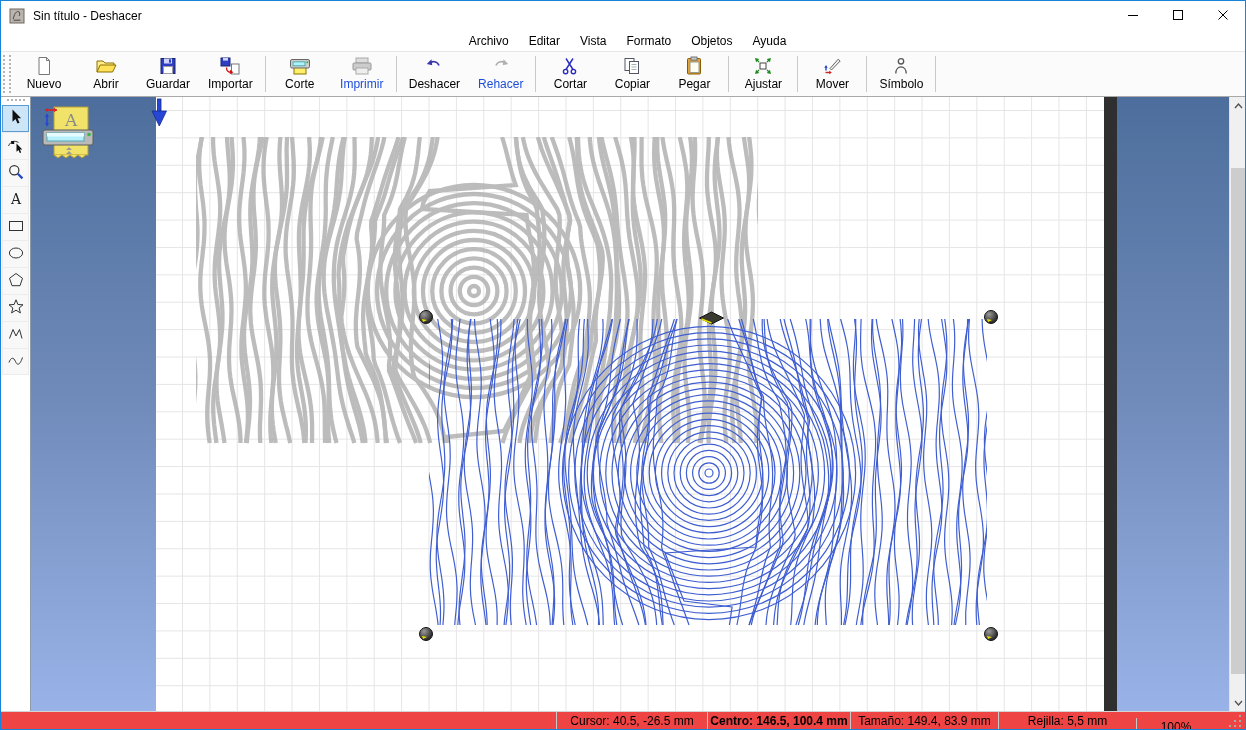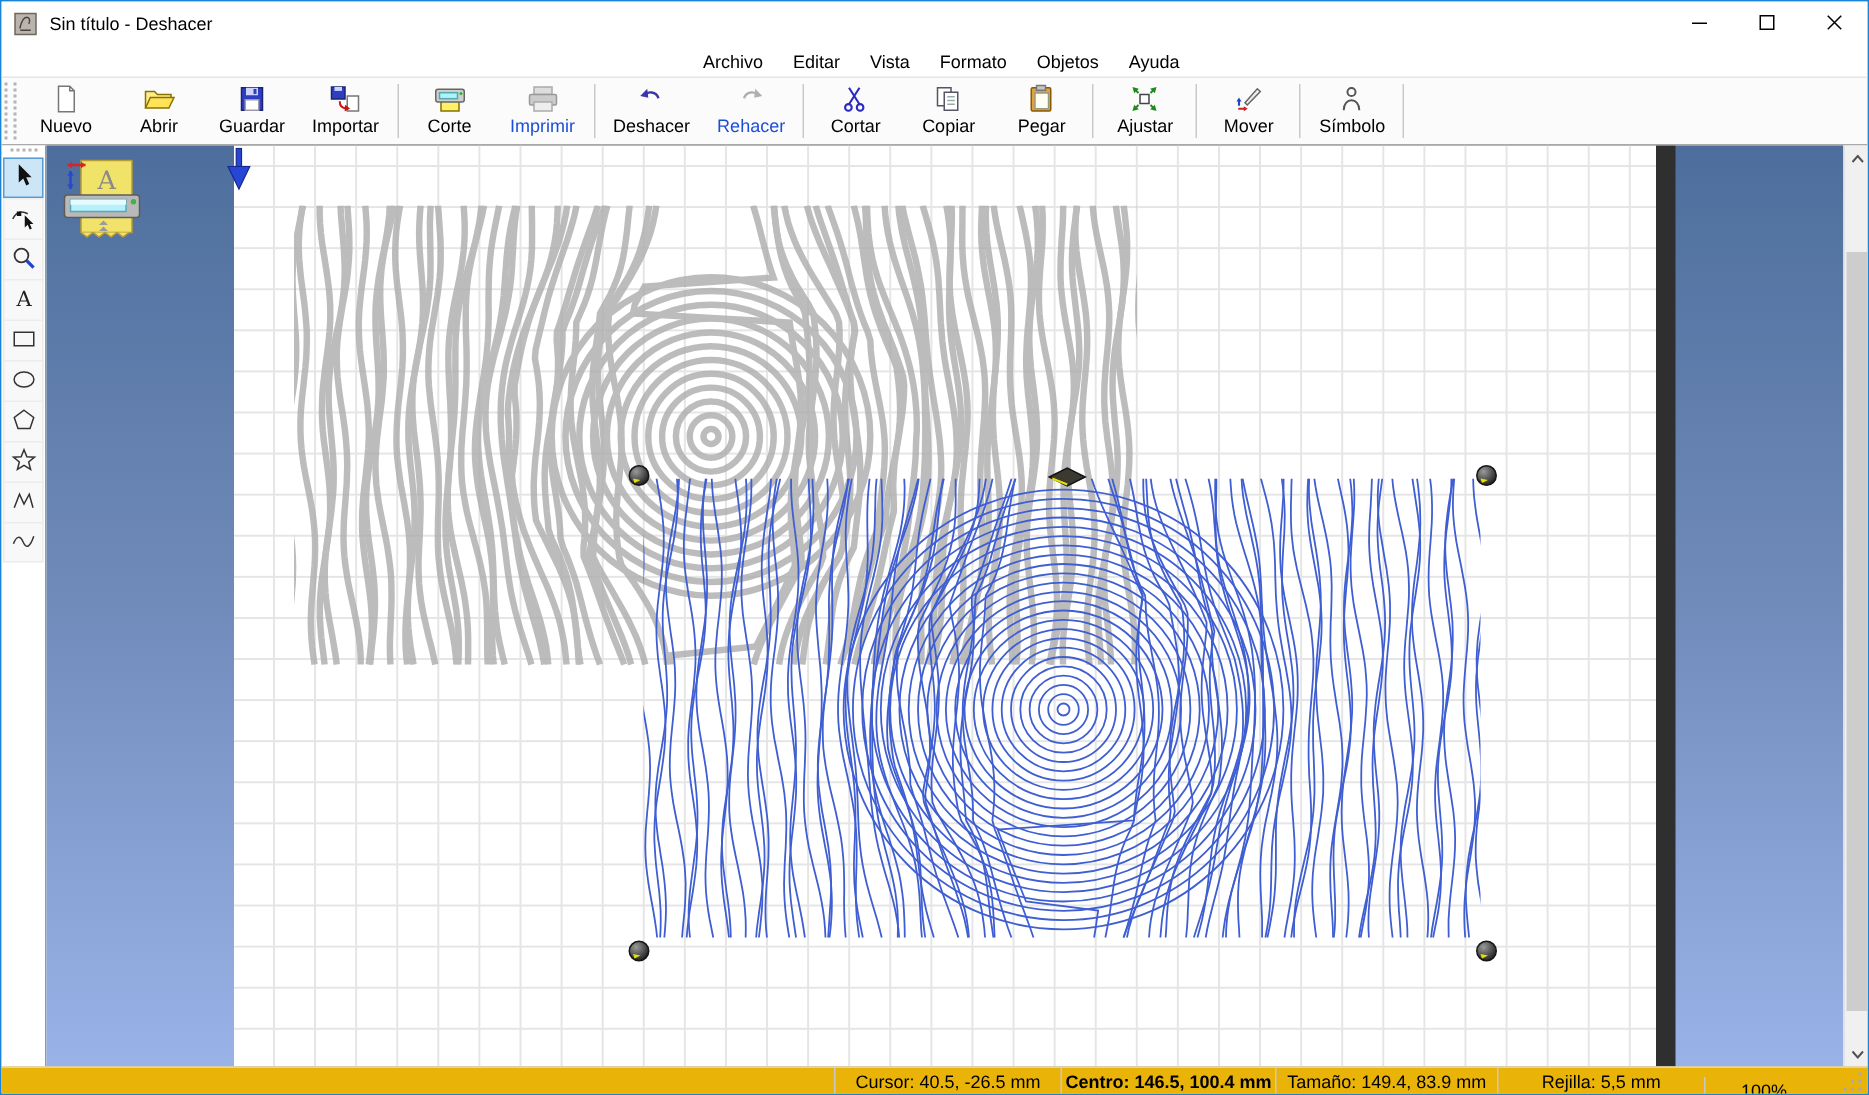--- a/index.html
+++ b/index.html
@@ -42,21 +42,21 @@
   .page{position:absolute;background:#fff;
     background-image:linear-gradient(#e5e5e5 1px,transparent 1px),linear-gradient(90deg,#e5e5e5 1px,transparent 1px);}
   .page-edge{position:absolute;top:0;}
   .machine{position:absolute;left:8px;top:7px;width:58px;height:64px;}
   svg.overlay{position:absolute;left:0;top:0;}
   
   .vscroll{width:18px;height:100%;background:#f0f0f0;position:relative;flex:0 0 auto;border-left:1px solid #e2e2e2;}
   .varrow{position:absolute;left:0;width:100%;height:17px;display:flex;align-items:center;justify-content:center;}
   .vthumb{position:absolute;left:1px;width:15px;background:#cdcdcd;}
   
-  .statusbar{position:absolute;left:0;top:710px;width:100%;height:19px;background:#eab308;
+  .statusbar{position:absolute;left:0;top:710px;width:100%;height:19px;background:#ef4444;
     border-top:1px solid #d4d4d4;display:flex;align-items:center;}
   .sfill{flex:1 1 auto;height:100%;}
   .sseg{height:100%;display:flex;align-items:center;justify-content:center;border-left:1px solid #c8c8c8;white-space:nowrap;}
   .sgrip{width:30px;height:100%;position:relative;}
   .sgrip i{position:absolute;width:2px;height:2px;background:#a9a9a9;}
 </style>
 </head>
 <body>
 
 <div id="window">

